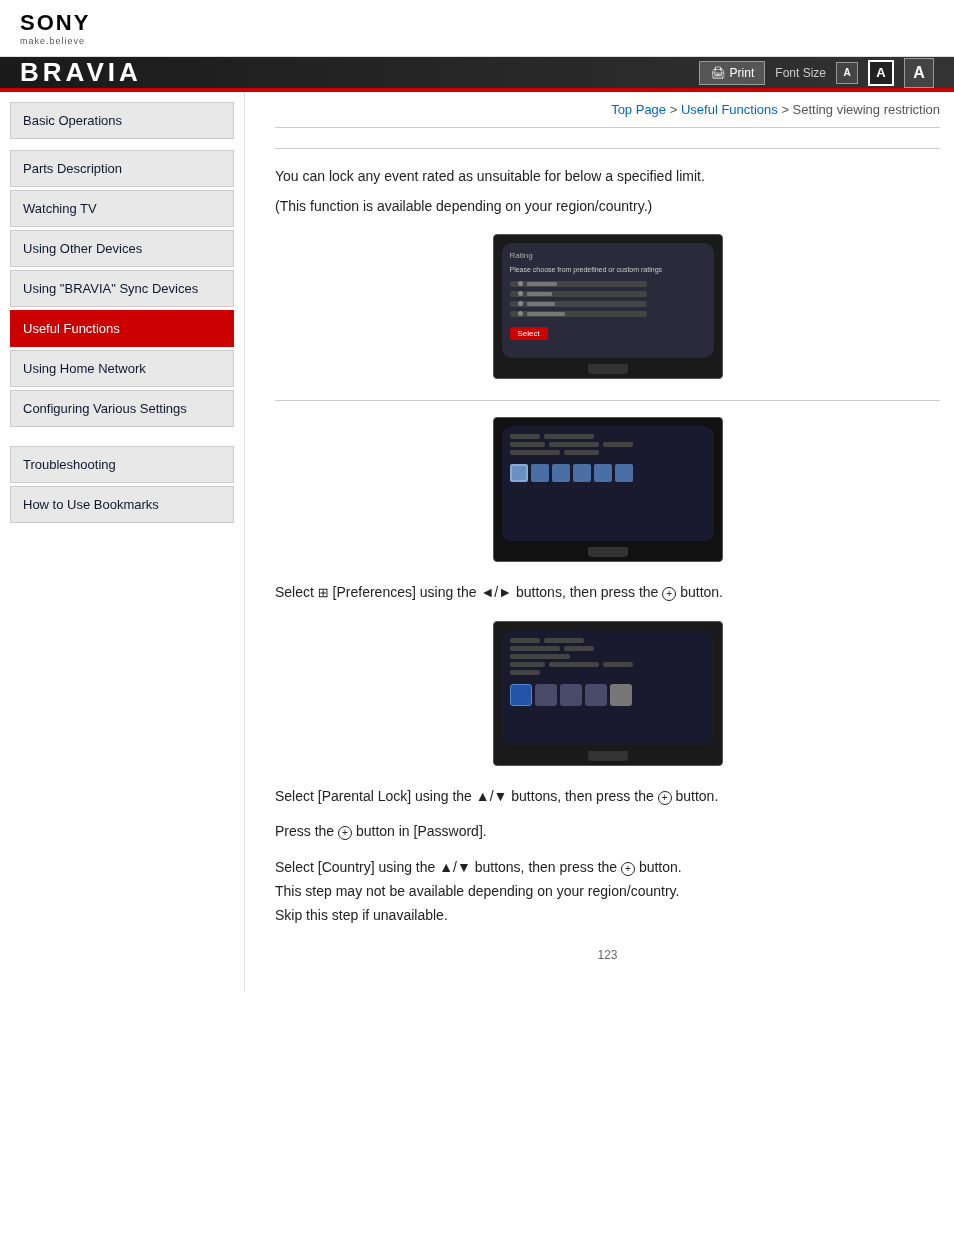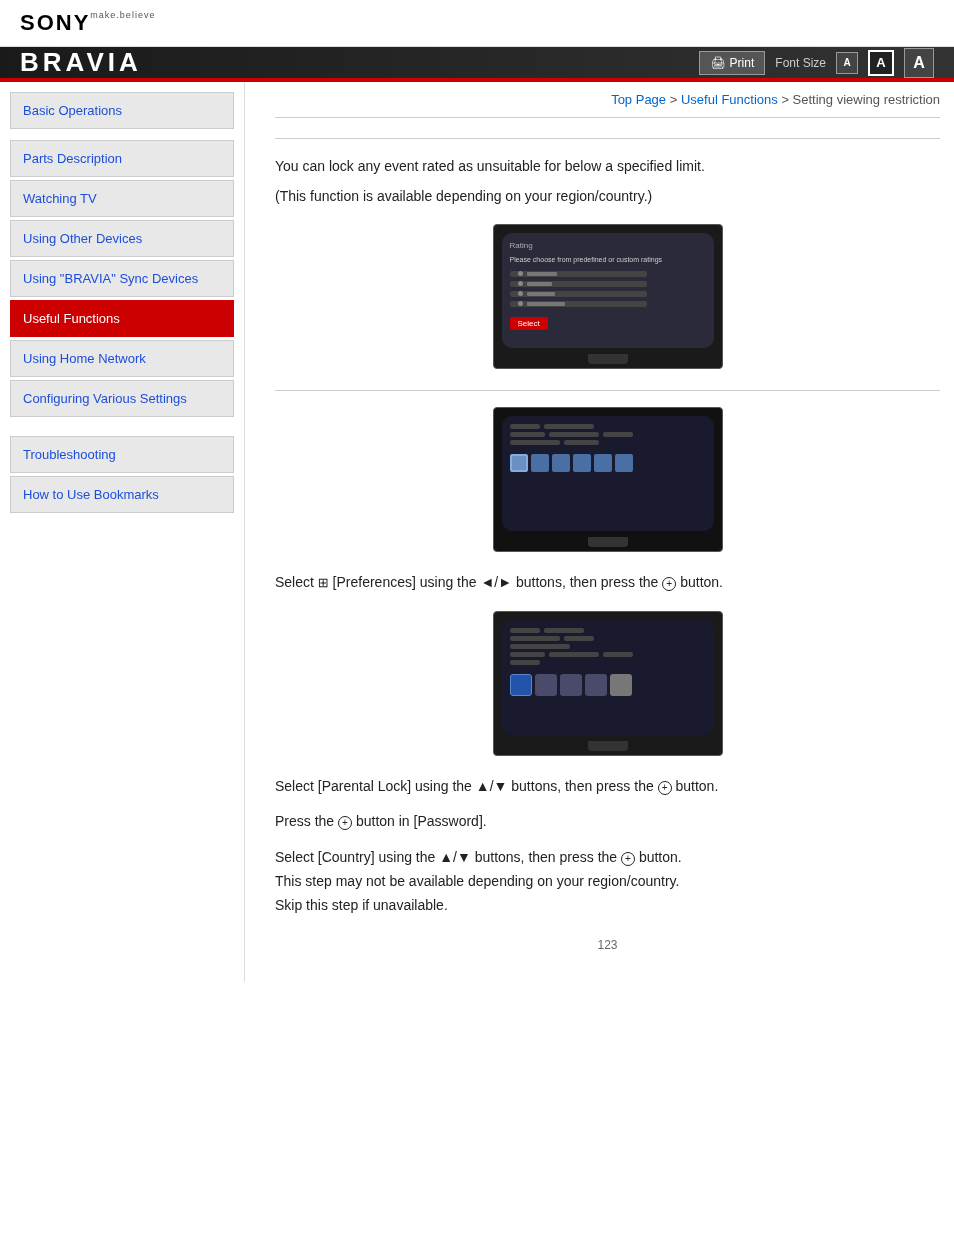--- a/index.html
+++ b/index.html
@@ -1,20 +1,20 @@
 <!DOCTYPE html>
 <html><head>
   <meta charset="utf-8">
   <style>
     * { box-sizing: border-box; margin: 0; padding: 0; }
     body { font-family: Arial, sans-serif; font-size: 14px; background: #fff; color: #222; width: 954px; }
 
     
     .top-bar { background: #fff; padding: 10px 20px; border-bottom: 1px solid #ddd; }
-    .sony-logo { display: flex; flex-direction: row; align-items: flex-start; }
+    .sony-logo { display: flex; flex-direction: column; align-items: flex-start; }
     .sony-text { font-size: 22px; font-weight: bold; letter-spacing: 2px; color: #000; }
     .sony-tagline { font-size: 9px; color: #555; letter-spacing: 1px; }
 
     
     .bravia-bar {
       background: linear-gradient(to right, #1a1a1a, #333);
       padding: 0 20px;
       display: flex;
       align-items: center;
       justify-content: space-between;
@@ -53,21 +53,21 @@
 
     
     .sidebar { width: 245px; min-width: 245px; padding: 10px 10px 10px 10px; border-right: 1px solid #ddd; }
     .sidebar-item {
       display: block;
       width: 100%;
       padding: 10px 12px;
       margin-bottom: 3px;
       background: #e8e8e8;
       border: 1px solid #ccc;
-      color: #1d4ed8;
+      color: #0f172a;
       font-size: 13px;
       cursor: pointer;
       text-align: left;
     }
     .sidebar-item.active { background: #cc0000; color: #fff; border-color: #cc0000; }
     .sidebar-divider { height: 16px; }
 
     
     .content { flex: 1; padding: 10px 14px 30px 30px; }
 

